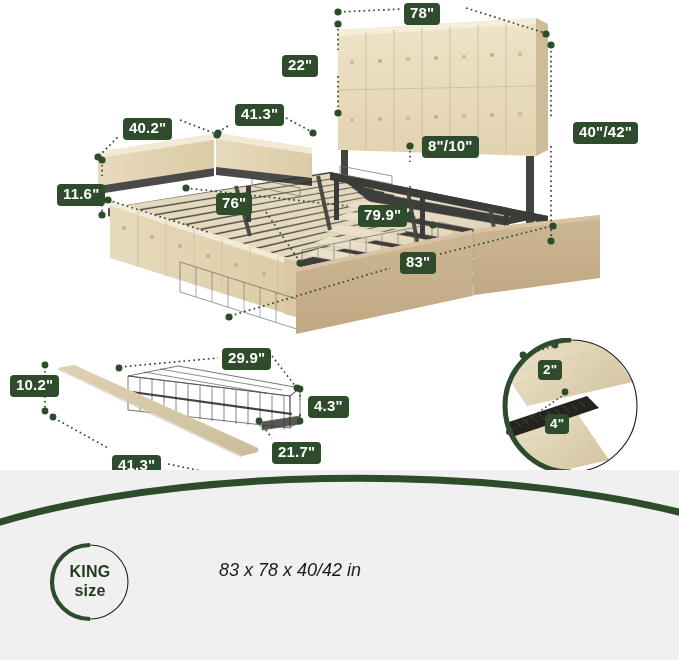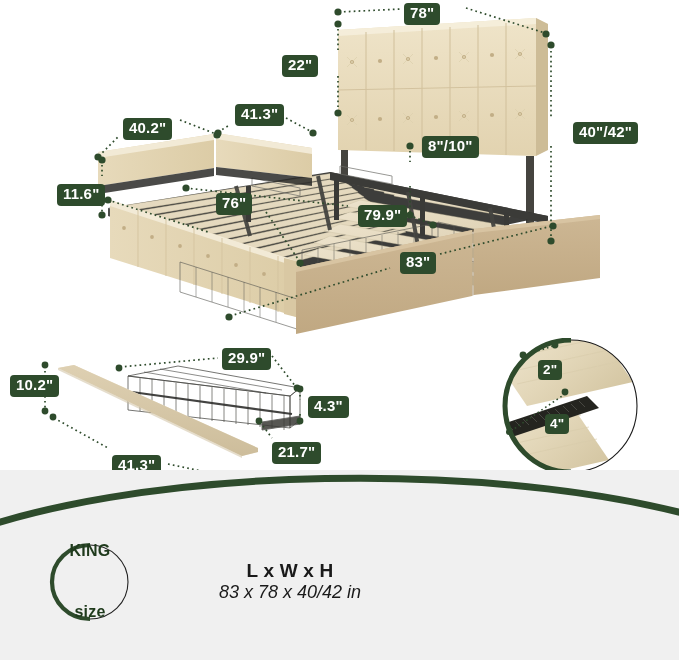--- a/index.html
+++ b/index.html
@@ -18,21 +18,21 @@
     background:#f0f0f0;
     overflow:hidden;
   }
   .arc-wrap{position:absolute;left:0;top:440px;width:679px;height:110px;overflow:hidden;pointer-events:none;}
 
   .size-badge{
     position:absolute;left:49px;top:542px;width:82px;height:80px;
   }
   .size-badge .oval-txt{
     position:absolute;inset:0;display:flex;flex-direction:column;
-    align-items:center;justify-content:space-between;
+    align-items:center;justify-content:center;
     color:#1f3a1c;font-weight:bold;font-size:16px;line-height:1.18;
     letter-spacing:0.2px;
   }
 
   .spec-block{position:absolute;text-align:center;}
   .spec-title{font-size:19px;font-weight:bold;color:#1a1a1a;letter-spacing:0.2px;white-space:nowrap;}
   .spec-value{font-size:18px;color:#1a1a1a;white-space:nowrap;font-style:italic;}
 
   #spec-dims{left:180px;top:560px;width:220px;}
   #spec-weight{left:430px;top:560px;width:230px;}
@@ -489,18 +489,17 @@
       <ellipse cx="41" cy="40" rx="38" ry="37" fill="#f0f0f0" stroke="#222" stroke-width="1.1"></ellipse>
       <path d="M41,3 A38,37 0 0,0 41,77" fill="none" stroke="#2e4b2c" stroke-width="4.2"></path>
     </svg>
     <div class="oval-txt">
       <span>KING</span>
       <span>size</span>
     </div>
   </div>
 
   <div class="spec-block" id="spec-dims">
-    <div class="spec-title">L x W x H</div>
     <div class="spec-value">83 x 78 x 40/42 in</div>
   </div>
 
 
 </div>
 
 </body></html>

